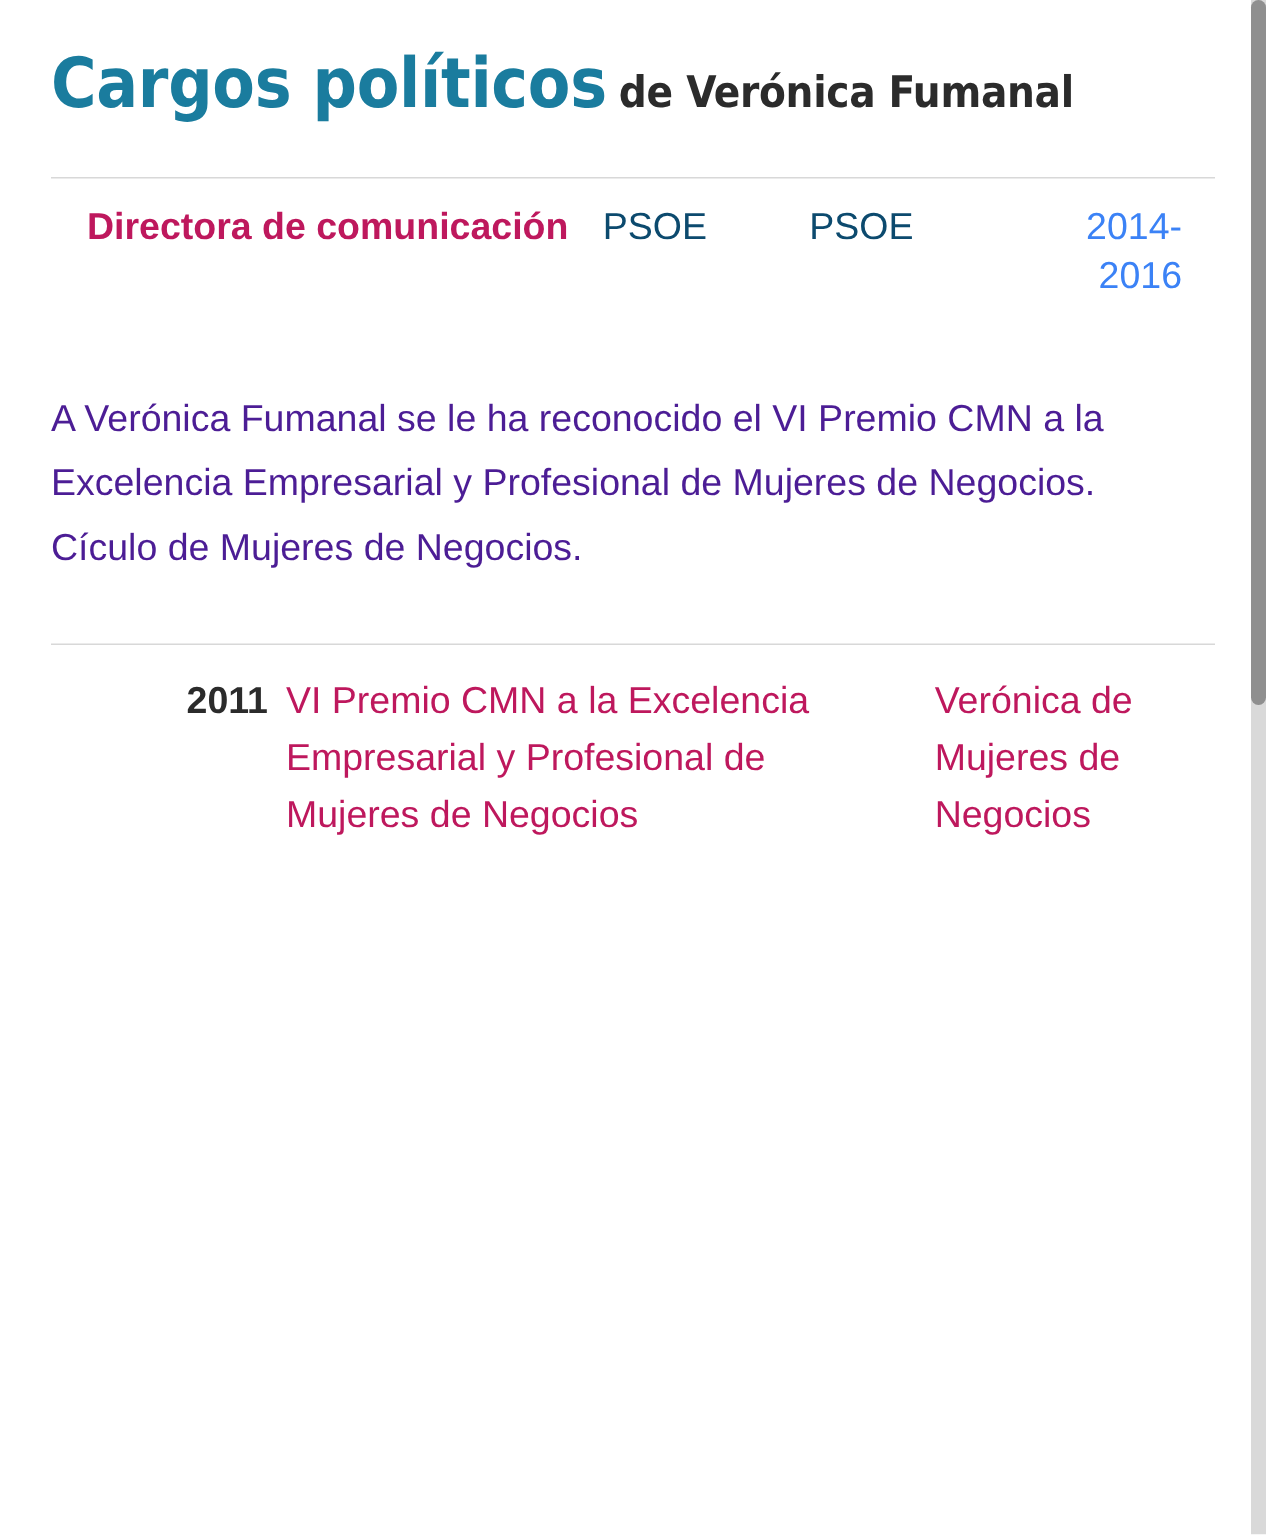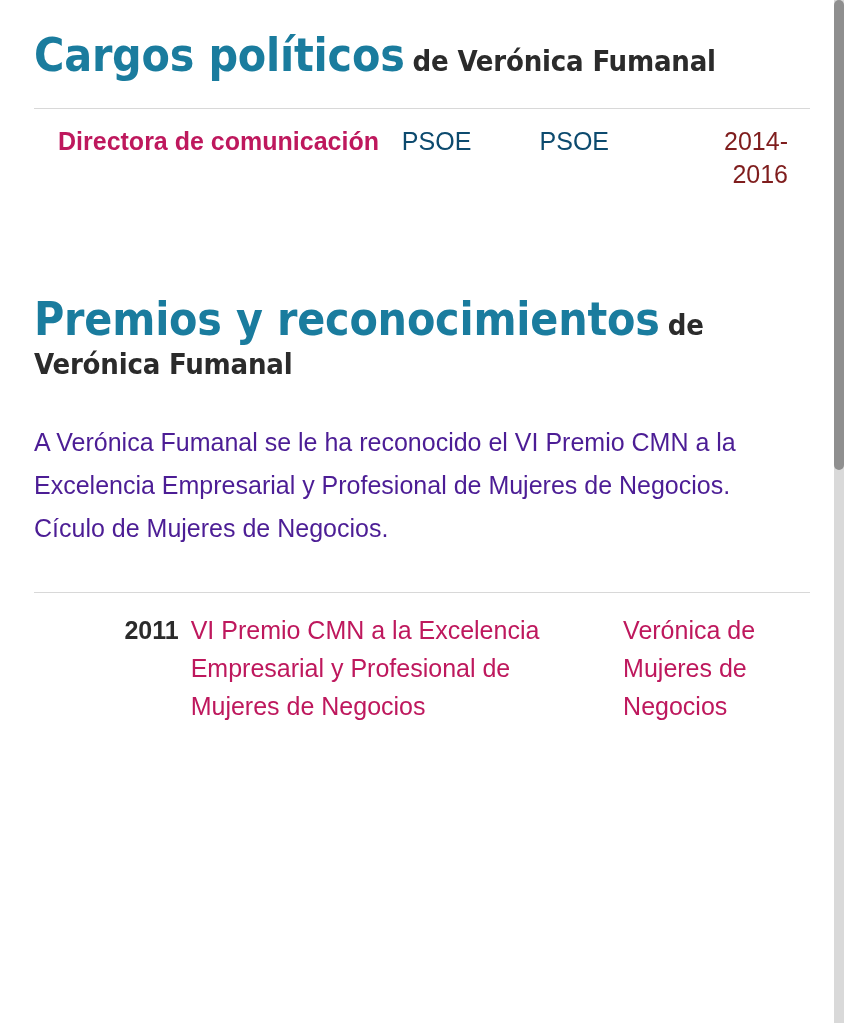--- a/index.html
+++ b/index.html
@@ -39,21 +39,21 @@
   }
   .section-heading .sub {
     color: #2b2b2b;
     font-size: 29px;
     font-weight: 700;
     font-family: "DejaVu Sans", sans-serif;
     font-stretch: condensed;
     margin-left: 8px;
   }
 
-  #heading-cargos { margin-bottom: 26px; }
+  #heading-cargos { margin-bottom: 36px; }
 
   
   .divider {
     height: 1px;
     background: #d8d8d8;
     margin: 0 0 0 0;
   }
 
   
   table {
@@ -72,21 +72,21 @@
     width: 330px;
     padding-left: 24px;
   }
   .cargos-table .col-party,
   .cargos-table .col-party2 {
     color: #0c4a6e;
     text-align: left;
     width: 125px;
   }
   .cargos-table .col-years {
-    color: #7f1d1d;
+    color: #3b82f6;
     text-align: right;
     width: 110px;
     padding-right: 22px;
   }
 
   
   #heading-premios {
     margin-top: 84px;
     max-width: 790px;
   }
@@ -156,23 +156,20 @@
     <tbody>
       <tr>
         <td class="col-role">Directora de comunicación</td>
         <td class="col-party">PSOE</td>
         <td class="col-party2">PSOE</td>
         <td class="col-years">2014-2016</td>
       </tr>
     </tbody>
   </table>
 
-  <h2 class="section-heading" id="heading-premios">
-    <span class="main">Premios y reconocimientos</span><span class="sub">de Verónica Fumanal</span>
-  </h2>
 
   <p class="award-text">A Verónica Fumanal se le ha reconocido el VI Premio CMN a la Excelencia Empresarial y Profesional de Mujeres de Negocios. Cículo de Mujeres de Negocios.</p>
 
   <div class="divider divider-awards"></div>
 
   <table class="awards-table">
     <tbody>
       <tr>
         <td class="col-year">2011</td>
         <td class="col-award">VI Premio CMN a la Excelencia Empresarial y Profesional de Mujeres de Negocios</td>

